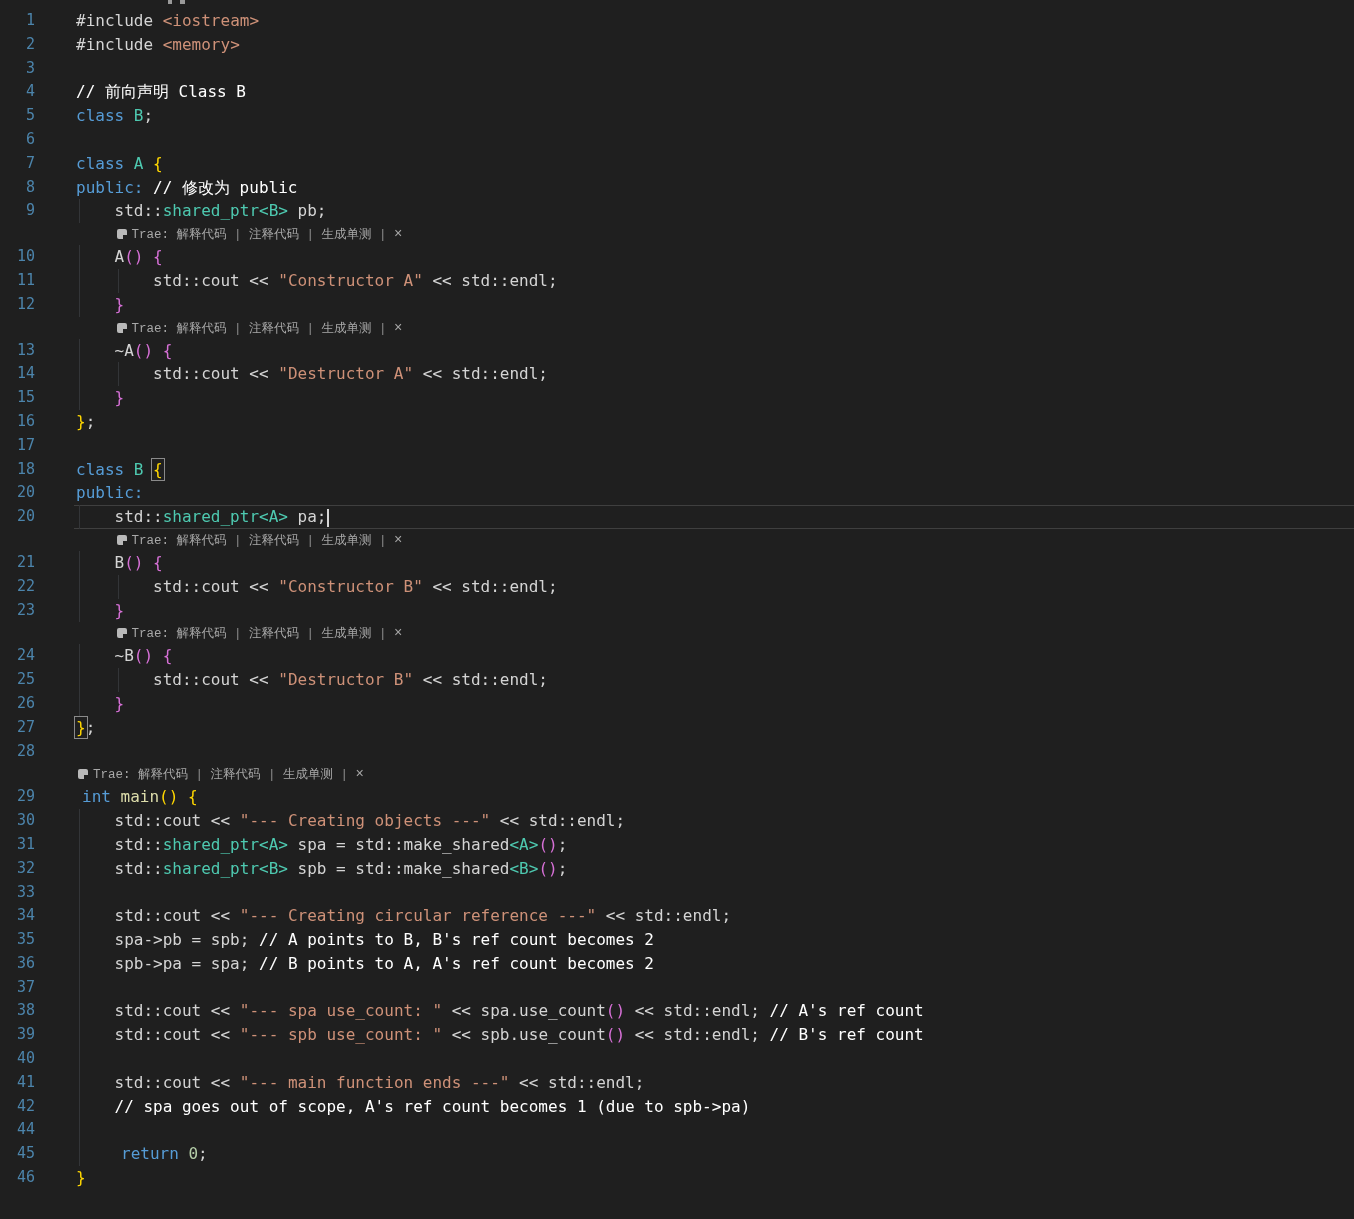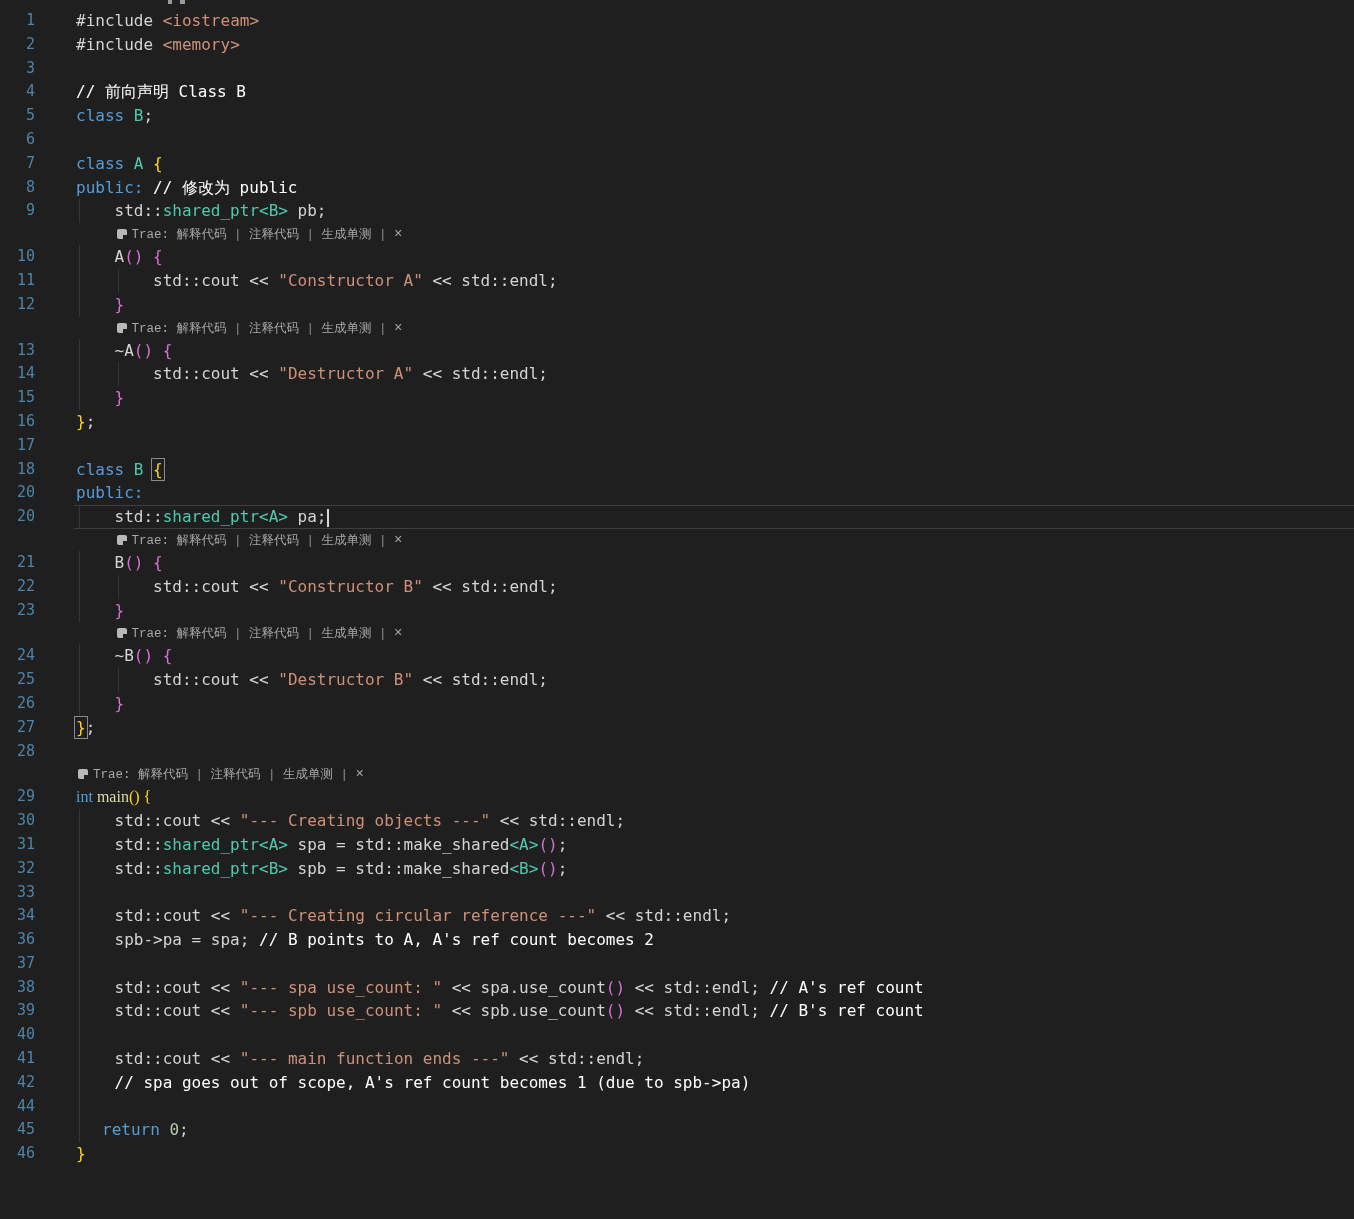--- a/index.html
+++ b/index.html
@@ -68,29 +68,30 @@
     <div class="row"><div class="guide" style="left: 79px;"></div><span class="gutter">21</span><span class="code" style="left: 114.52px;"><span class="tok pl">B</span><span class="tok b2">()</span><span class="tok pl"> </span><span class="tok b2">{</span></span></div>
     <div class="row"><div class="guide" style="left: 79px;"></div><div class="guide" style="left: 117.52px;"></div><span class="gutter">22</span><span class="code" style="left: 153.04px;"><span class="tok pl">std::cout &lt;&lt; </span><span class="tok str">"Constructor B"</span><span class="tok pl"> &lt;&lt; std::endl;</span></span></div>
     <div class="row"><div class="guide" style="left: 79px;"></div><span class="gutter">23</span><span class="code" style="left: 114.52px;"><span class="tok b2">}</span></span></div>
     <div class="annrow"><span class="code" style="left: 116.52px;"><span class="trae-logo"><span class="notch"></span></span><span>Trae: </span><span class="ann-link">解释代码</span><span class="ann-sep"> | </span><span class="ann-link">注释代码</span><span class="ann-sep"> | </span><span class="ann-link">生成单测</span><span class="ann-sep"> | </span><span class="ann-close">×</span></span></div>
     <div class="row"><div class="guide" style="left: 79px;"></div><span class="gutter">24</span><span class="code" style="left: 114.52px;"><span class="tok pl">~B</span><span class="tok b2">()</span><span class="tok pl"> </span><span class="tok b2">{</span></span></div>
     <div class="row"><div class="guide" style="left: 79px;"></div><div class="guide" style="left: 117.52px;"></div><span class="gutter">25</span><span class="code" style="left: 153.04px;"><span class="tok pl">std::cout &lt;&lt; </span><span class="tok str">"Destructor B"</span><span class="tok pl"> &lt;&lt; std::endl;</span></span></div>
     <div class="row"><div class="guide" style="left: 79px;"></div><span class="gutter">26</span><span class="code" style="left: 114.52px;"><span class="tok b2">}</span></span></div>
     <div class="row"><span class="gutter">27</span><span class="code" style="left: 76px;"><span class="tok b1 match">}</span><span class="tok pl">;</span></span></div>
     <div class="row"><span class="gutter">28</span><span class="code" style="left: 76px;"></span></div>
     <div class="annrow"><span class="code" style="left: 78px;"><span class="trae-logo"><span class="notch"></span></span><span>Trae: </span><span class="ann-link">解释代码</span><span class="ann-sep"> | </span><span class="ann-link">注释代码</span><span class="ann-sep"> | </span><span class="ann-link">生成单测</span><span class="ann-sep"> | </span><span class="ann-close">×</span></span></div>
-    <div class="row"><span class="gutter">29</span><span class="code" style="left: 76px; font-family: Liberation Serif, serif;"><span class="tok kw">int</span><span class="tok pl"> </span><span class="tok fn">main</span><span class="tok b1">()</span><span class="tok pl"> </span><span class="tok b1">{</span></span></div>
+    <div class="row"><span class="gutter">29</span><span class="code" style="left: 82px;"><span class="tok kw">int</span><span class="tok pl"> </span><span class="tok fn">main</span><span class="tok b1">()</span><span class="tok pl"> </span><span class="tok b1">{</span></span></div>
     <div class="row"><div class="guide" style="left: 79px;"></div><span class="gutter">30</span><span class="code" style="left: 114.52px;"><span class="tok pl">std::cout &lt;&lt; </span><span class="tok str">"--- Creating objects ---"</span><span class="tok pl"> &lt;&lt; std::endl;</span></span></div>
     <div class="row"><div class="guide" style="left: 79px;"></div><span class="gutter">31</span><span class="code" style="left: 114.52px;"><span class="tok pl">std::</span><span class="tok type">shared_ptr</span><span class="tok type">&lt;A&gt;</span><span class="tok pl"> spa = std::make_shared</span><span class="tok type">&lt;A&gt;</span><span class="tok b2">()</span><span class="tok pl">;</span></span></div>
     <div class="row"><div class="guide" style="left: 79px;"></div><span class="gutter">32</span><span class="code" style="left: 114.52px;"><span class="tok pl">std::</span><span class="tok type">shared_ptr</span><span class="tok type">&lt;B&gt;</span><span class="tok pl"> spb = std::make_shared</span><span class="tok type">&lt;B&gt;</span><span class="tok b2">()</span><span class="tok pl">;</span></span></div>
     <div class="row"><div class="guide" style="left: 79px;"></div><span class="gutter">33</span><span class="code" style="left: 76px;"></span></div>
     <div class="row"><div class="guide" style="left: 79px;"></div><span class="gutter">34</span><span class="code" style="left: 114.52px;"><span class="tok pl">std::cout &lt;&lt; </span><span class="tok str">"--- Creating circular reference ---"</span><span class="tok pl"> &lt;&lt; std::endl;</span></span></div>
+    <div class="row"><div class="guide" style="left: 79px;"></div><span class="gutter">35</span><span class="code" style="left: 114.52px;"><span class="tok pl">spa-&gt;pb = spb; </span><span class="tok com">// A points to B, B's ref count becomes 2</span></span></div>
     <div class="row"><div class="guide" style="left: 79px;"></div><span class="gutter">36</span><span class="code" style="left: 114.52px;"><span class="tok pl">spb-&gt;pa = spa; </span><span class="tok com">// B points to A, A's ref count becomes 2</span></span></div>
     <div class="row"><div class="guide" style="left: 79px;"></div><span class="gutter">37</span><span class="code" style="left: 76px;"></span></div>
     <div class="row"><div class="guide" style="left: 79px;"></div><span class="gutter">38</span><span class="code" style="left: 114.52px;"><span class="tok pl">std::cout &lt;&lt; </span><span class="tok str">"--- spa use_count: "</span><span class="tok pl"> &lt;&lt; spa.use_count</span><span class="tok b2">()</span><span class="tok pl"> &lt;&lt; std::endl; </span><span class="tok com">// A's ref count</span></span></div>
     <div class="row"><div class="guide" style="left: 79px;"></div><span class="gutter">39</span><span class="code" style="left: 114.52px;"><span class="tok pl">std::cout &lt;&lt; </span><span class="tok str">"--- spb use_count: "</span><span class="tok pl"> &lt;&lt; spb.use_count</span><span class="tok b2">()</span><span class="tok pl"> &lt;&lt; std::endl; </span><span class="tok com">// B's ref count</span></span></div>
     <div class="row"><div class="guide" style="left: 79px;"></div><span class="gutter">40</span><span class="code" style="left: 76px;"></span></div>
     <div class="row"><div class="guide" style="left: 79px;"></div><span class="gutter">41</span><span class="code" style="left: 114.52px;"><span class="tok pl">std::cout &lt;&lt; </span><span class="tok str">"--- main function ends ---"</span><span class="tok pl"> &lt;&lt; std::endl;</span></span></div>
     <div class="row"><div class="guide" style="left: 79px;"></div><span class="gutter">42</span><span class="code" style="left: 114.52px;"><span class="tok com">// spa goes out of scope, A's ref count becomes 1 (due to spb-&gt;pa)</span></span></div>
     <div class="row"><div class="guide" style="left: 79px;"></div><span class="gutter">44</span></div>
-    <div class="row"><div class="guide" style="left: 79px;"></div><span class="gutter">45</span><span class="code" style="left: 102px; text-align: center;"><span class="tok kw">return</span><span class="tok pl"> </span><span class="tok num">0</span><span class="tok pl">;</span></span></div>
+    <div class="row"><div class="guide" style="left: 79px;"></div><span class="gutter">45</span><span class="code" style="left: 121px; text-align: center;"><span class="tok kw">return</span><span class="tok pl"> </span><span class="tok num">0</span><span class="tok pl">;</span></span></div>
     <div class="row"><span class="gutter">46</span><span class="code" style="left: 76px;"><span class="tok b1">}</span></span></div>
   </div>
 
 </body></html>

